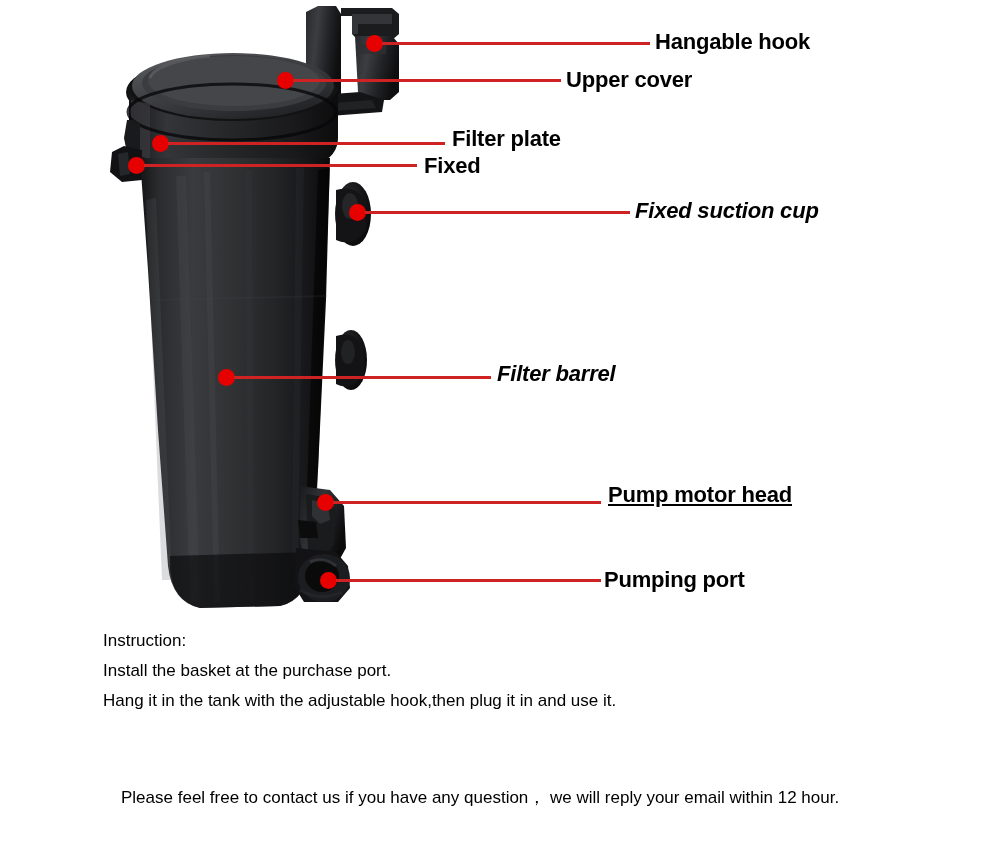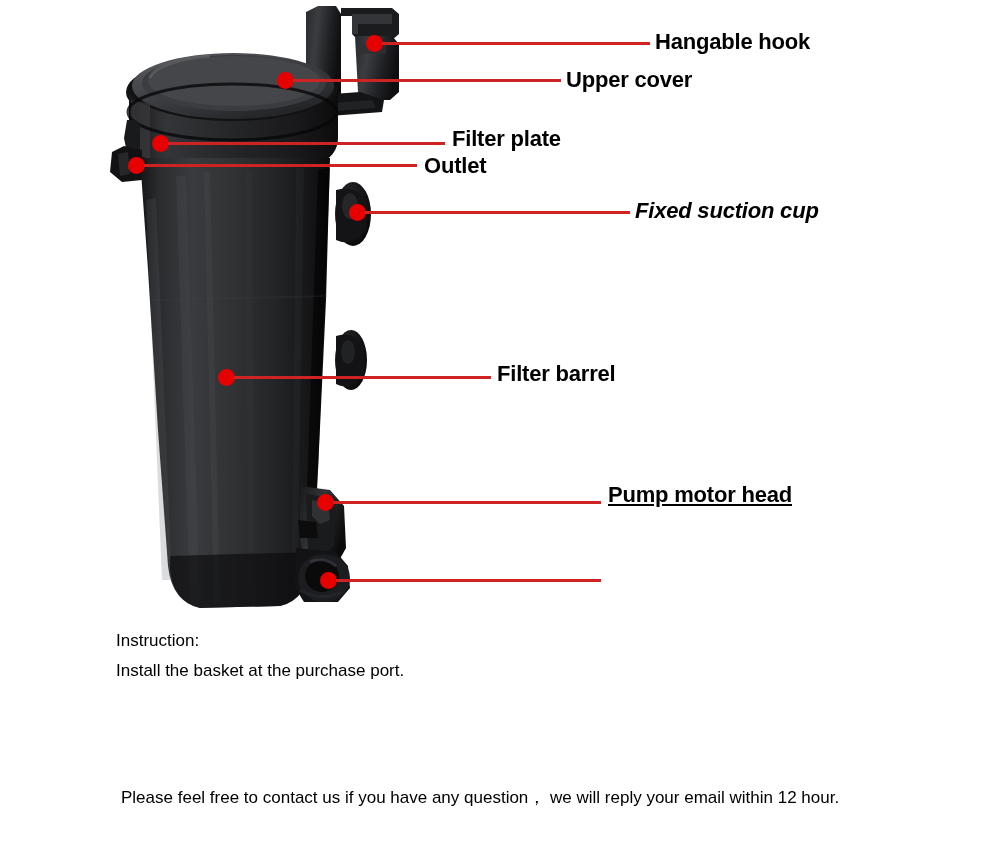--- a/index.html
+++ b/index.html
@@ -45,21 +45,21 @@
     font-family: "Liberation Sans", sans-serif;
     font-size: 22px;
     font-weight: 700;
     color: #000000;
     white-space: nowrap;
     letter-spacing: -0.2px;
   }
   
   #instructions {
     position: absolute;
-    left: 116px;
+    left: 103px;
     top: 626px;
     width: 820px;
   }
   .instruction-line {
     font-family: "Liberation Sans", sans-serif;
     font-size: 17px;
     font-weight: 400;
     color: #000000;
     line-height: 30px;
     white-space: nowrap;
@@ -214,37 +214,39 @@
   <div class="callout-dot" style="left:277px; top:72px;"></div>
   <div class="callout-line" style="left:293px; top:79px; width:268px;"></div>
   <div class="callout-label" style="left:566px; top:67px;">Upper cover</div>
 
   <div class="callout-dot" style="left:152px; top:135px;"></div>
   <div class="callout-line" style="left:168px; top:142px; width:277px;"></div>
   <div class="callout-label" style="left:452px; top:126px;">Filter plate</div>
 
   <div class="callout-dot" style="left:128px; top:157px;"></div>
   <div class="callout-line" style="left:144px; top:164px; width:273px;"></div>
-  <div class="callout-label" style="left:424px; top:153px;">Outlet</div>
+  <div class="callout-label" style="left:424px; top:153px;">Fixed</div>
 
   <div class="callout-dot" style="left:349px; top:204px;"></div>
   <div class="callout-line" style="left:365px; top:211px; width:265px;"></div>
   <div class="callout-label" style="left:635px; top:198px;font-style:italic;">Fixed suction cup</div>
 
   <div class="callout-dot" style="left:218px; top:369px;"></div>
   <div class="callout-line" style="left:234px; top:376px; width:257px;"></div>
-  <div class="callout-label" style="left:497px; top:361px;">Filter barrel</div>
+  <div class="callout-label" style="left:497px; top:361px;font-style:italic;">Filter barrel</div>
 
   <div class="callout-dot" style="left:317px; top:494px;"></div>
   <div class="callout-line" style="left:333px; top:501px; width:268px;"></div>
   <div class="callout-label" style="left:608px; top:482px;text-decoration:underline;">Pump motor head</div>
 
   <div class="callout-dot" style="left:320px; top:572px;"></div>
   <div class="callout-line" style="left:336px; top:579px; width:265px;"></div>
+  <div class="callout-label" style="left:604px; top:567px;">Pumping port</div>
 
   <div id="instructions">
     <div class="instruction-line">Instruction:</div>
     <div class="instruction-line">Install the basket at the purchase port.</div>
+    <div class="instruction-line">Hang it in the tank with the adjustable hook,then plug it in and use it.</div>
   </div>
 
   <div id="contact-note">Please feel free to contact us if you have any question，  we will reply your email within 12 hour.</div>
 
 </div>
 
 </body></html>

